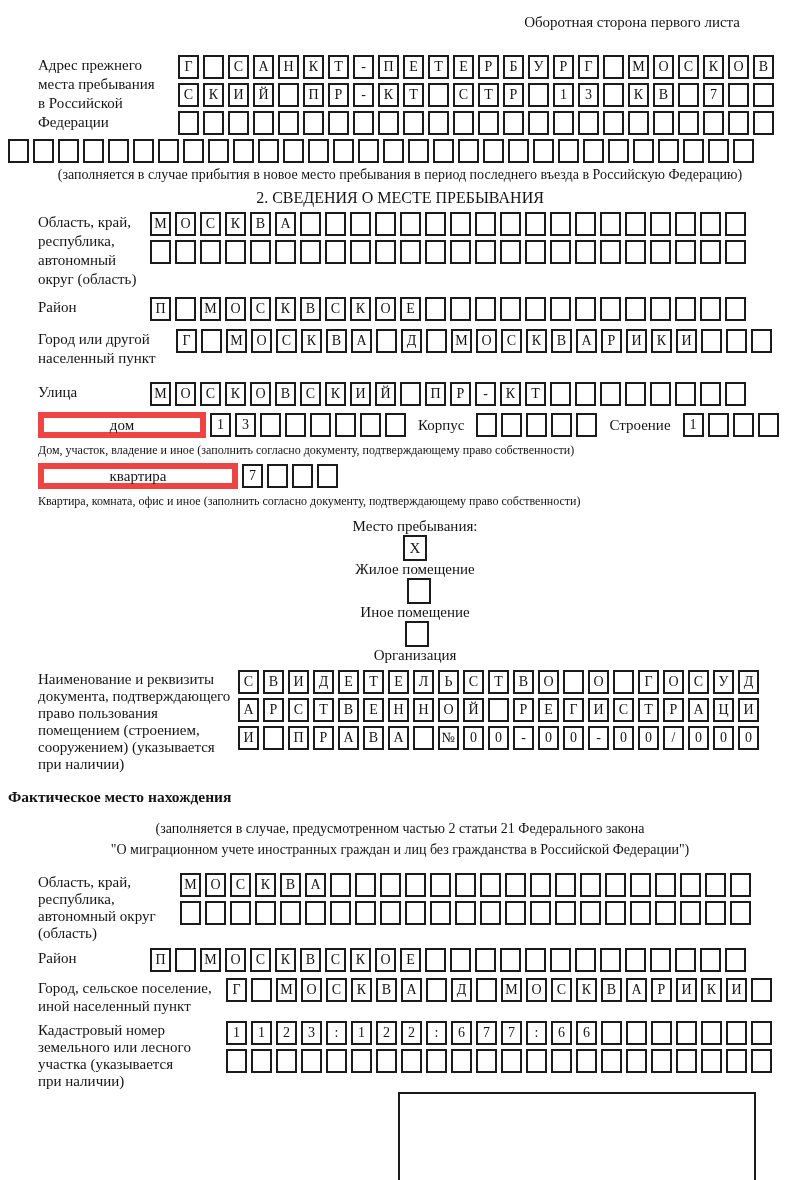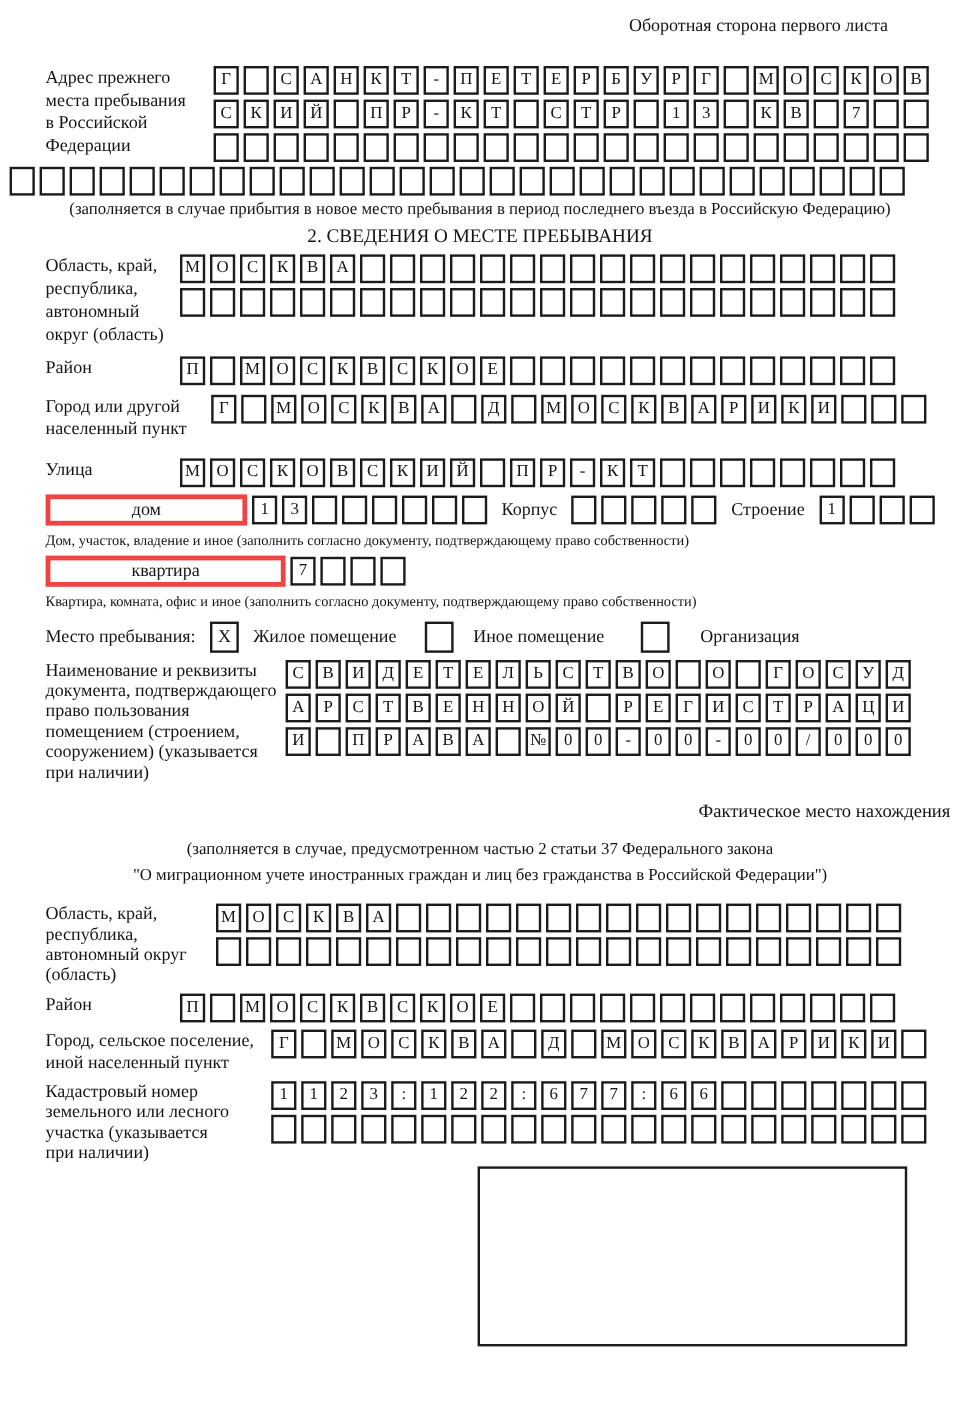--- a/index.html
+++ b/index.html
@@ -18,29 +18,29 @@
   .rows{display:flex;flex-direction:column;gap:4px;}
   .box-row{display:flex;gap:4px;flex-wrap:nowrap;}
   .cbox{box-sizing:border-box;width:21px;height:24px;border:2px solid #1b1b1b;
         display:inline-flex;align-items:center;justify-content:center;
         font-size:14px;flex:0 0 auto;background:#fff;}
   .fullrow{margin:4px 0 0 0;}
 
   .caption{text-align:center;font-size:14px;line-height:18px;margin:3px 0 0 0;}
   .caption-left{font-size:12px;line-height:18px;margin:3px 0 0 30px;}
   .h2{font-weight:normal;text-align:center;font-size:16px;line-height:20px;margin:4px 0 0 0;}
-  .h3{font-weight:normal;text-align:right;font-size:15.5px;line-height:19px;margin:2px 0 0 0;}
+  .h3{font-weight:bold;text-align:left;font-size:15.5px;line-height:19px;margin:2px 0 0 0;}
 
   .inline-row{display:flex;align-items:center;gap:4px;margin:6px 0 0 30px;}
-  .wbox{box-sizing:border-box;border:4px solid #ef4444;height:26px;
+  .wbox{box-sizing:border-box;border:6px solid #ef4444;height:26px;
         display:flex;align-items:center;justify-content:center;font-size:15px;flex:0 0 auto;}
   .w-dom{width:168px;} .w-kv{width:200px;}
   .ilabel{font-size:15px;padding:0 8px;flex:0 0 auto;}
 
-  .mesto{display:flex;align-items:center;margin:8px 0 0 30px;font-size:15px;}
+  .mesto{display:flex;align-items:center;margin:8px 0 0 30px;font-size:15px;flex-direction:column;}
   .checkbox{box-sizing:border-box;width:24px;height:26px;border:2px solid #1b1b1b;
         display:inline-flex;align-items:center;justify-content:center;
         font-size:15px;margin:0 12px 0 12px;flex:0 0 auto;}
   .cb2{margin-left:24px;margin-right:16px;} .cb3{margin-left:30px;margin-right:26px;}
 
   .m2{margin-top:14px;} .m4{margin-top:4px;} .m6{margin-top:6px;} .m8{margin-top:8px;} .m24{margin-top:24px;}
   .stamp-box{box-sizing:border-box;width:358px;height:150px;border:2px solid #1b1b1b;margin:2px 0 0 390px;}
   .stamp-caption{width:392px;margin:4px 0 0 382px;text-align:center;font-size:14.5px;line-height:17px;}
 </style>
 </head>
@@ -449,21 +449,21 @@
           <span class="cbox">0</span>
           <span class="cbox">/</span>
           <span class="cbox">0</span>
           <span class="cbox">0</span>
           <span class="cbox">0</span>
         </div>
     </div>
   </div>
 
   <div class="h3 m2">Фактическое место нахождения</div>
-  <div class="caption m2">(заполняется в случае, предусмотренном частью 2 статьи 37 Федерального закона</div>
+  <div class="caption m2">(заполняется в случае, предусмотренном частью 2 статьи 21 Федерального закона</div>
   <div class="caption">"О миграционном учете иностранных граждан и лиц без гражданства в Российской Федерации")</div>
 
   <div class="frow m2">
     <div class="flabel w142 lh17">Область, край,
 республика,
 автономный округ
 (область)</div>
     <div class="rows">
       <div class="box-row">
           <span class="cbox">М</span>

